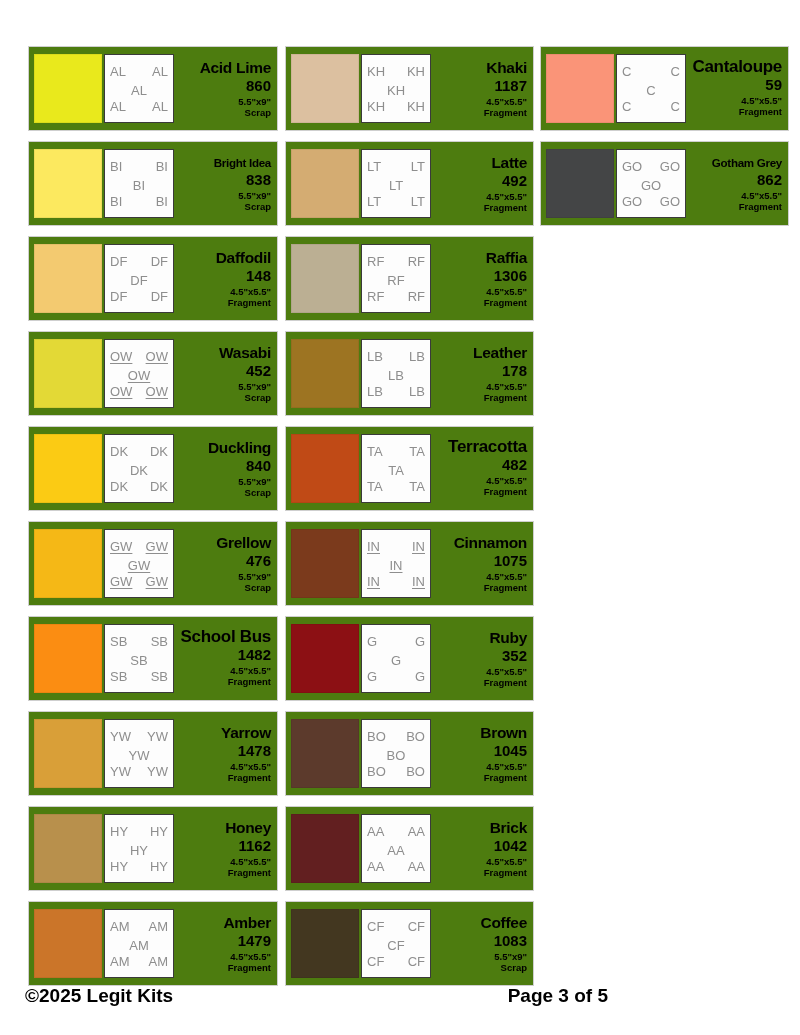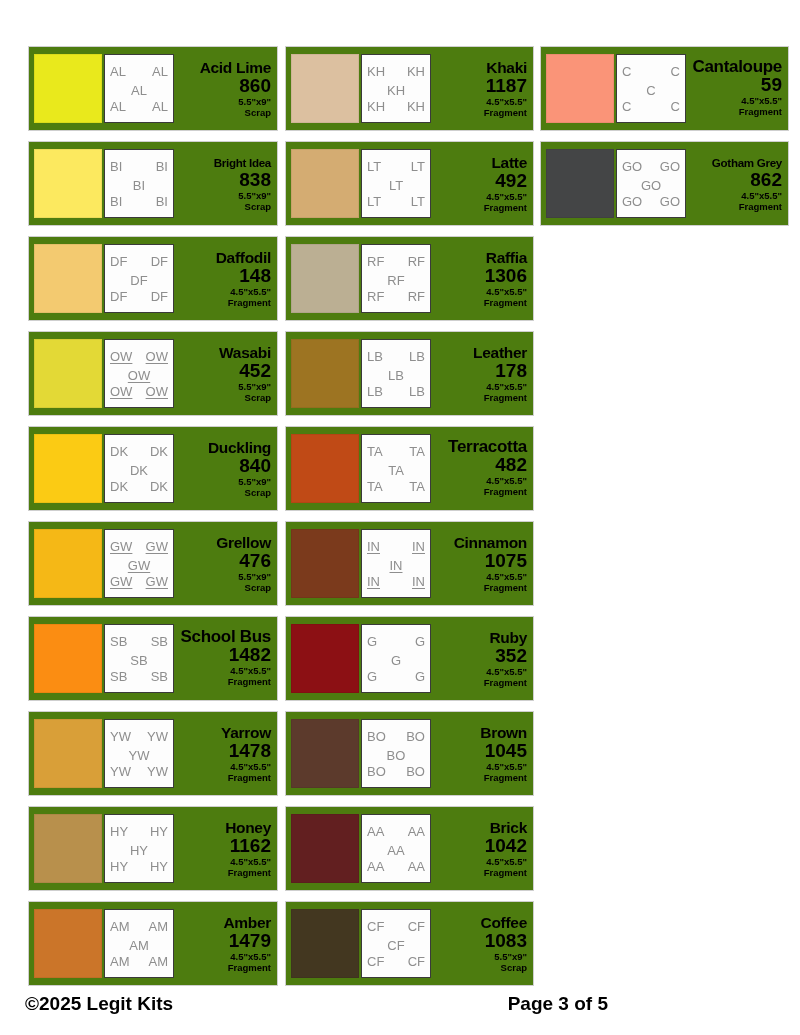--- a/index.html
+++ b/index.html
@@ -107,40 +107,40 @@
   .meta .nm{
     font-weight:bold;
     font-size:15.5px;
     line-height:15px;
     letter-spacing:-0.3px;
   }
   .meta .nm.sm{font-size:17px;line-height:14px;}
   .meta .nm.xsm{font-size:11.6px;line-height:13px;}
   .meta .num{
     font-weight:bold;
-    font-size:19px;
+    font-size:15px;
     line-height:17px;
     margin-top:2px;
   }
   .meta .size{
     font-weight:bold;
     font-size:9.5px;
     line-height:11px;
     margin-top:2px;
   }
   .meta .kind{
     font-weight:bold;
     font-size:9.5px;
     line-height:11px;
   }
 
   
   .footer{
     position:absolute;
-    left:0;bottom:16px;width:636px;height:26px;
+    left:0;bottom:24px;width:636px;height:26px;
   }
   .footer .f{
     position:absolute;
     font-size:19px;
     font-weight:bold;
     white-space:nowrap;
   }
   .footer .f.left{left:25px;top:0;}
   .footer .f.right{right:28px;top:0;}
 </style>

